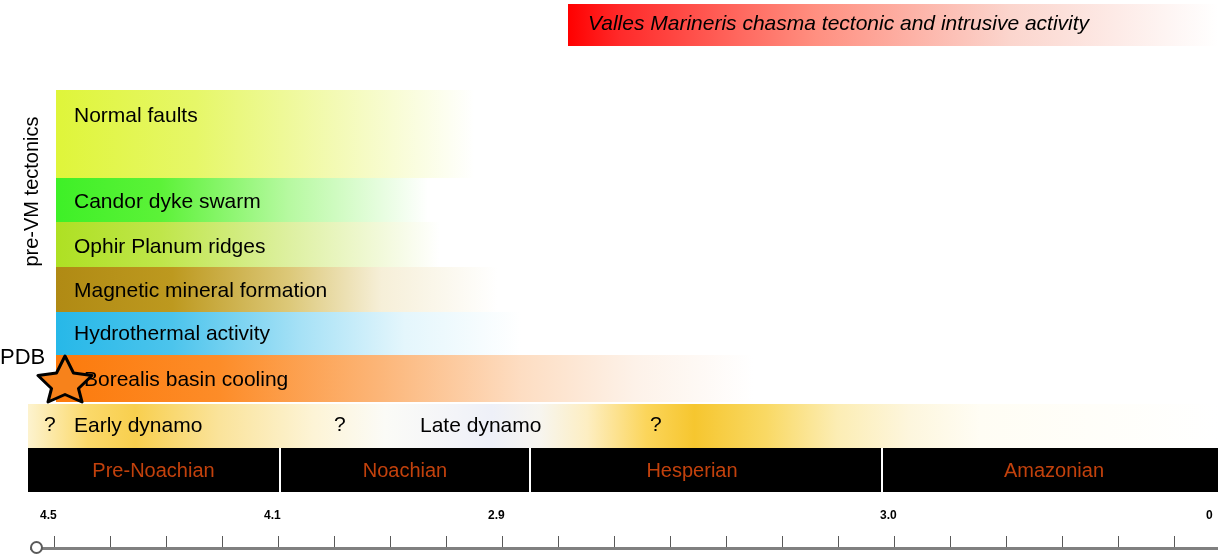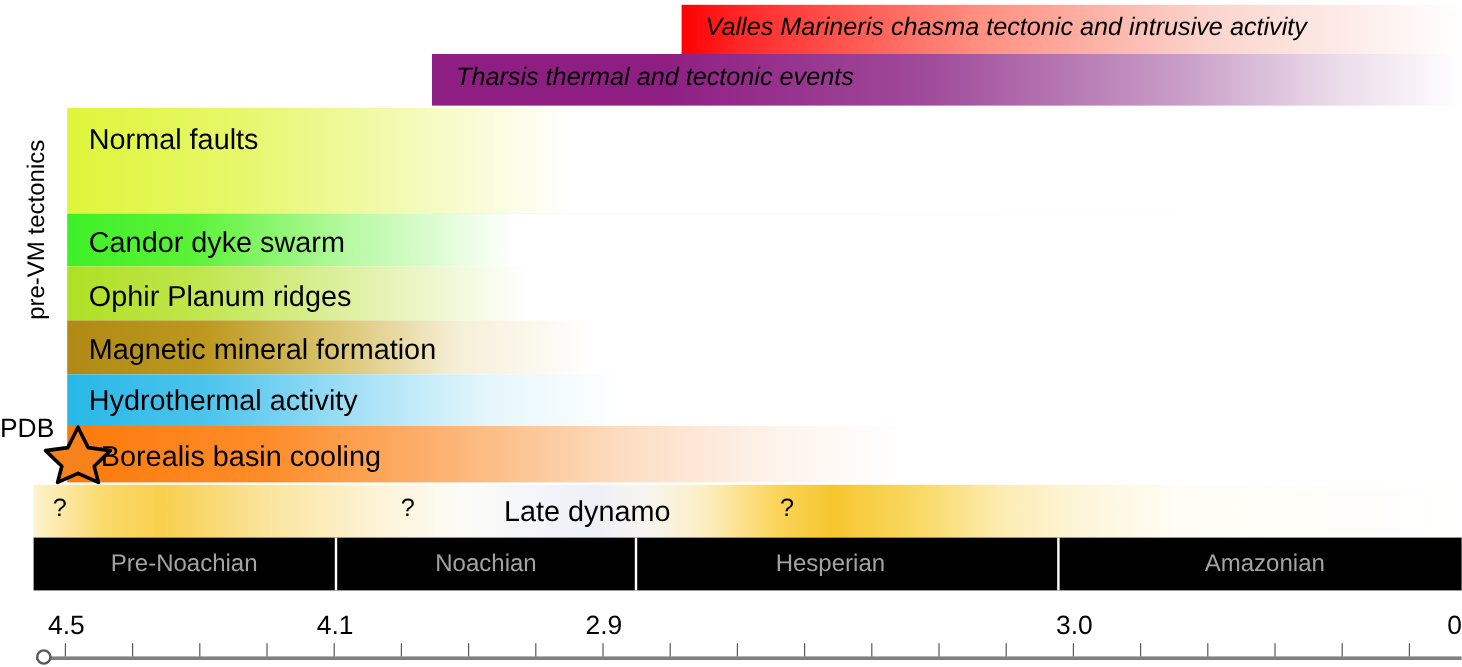--- a/index.html
+++ b/index.html
@@ -50,54 +50,51 @@
      background:linear-gradient(to right,#27b8e8 0%,#4cc4ec 10%,#a6e1f6 21%,#e4f6fc 30%,#ffffff 40%,#ffffff 100%);}
   #band-borealis{left:56px;top:355px;width:1162px;height:47px;
      background:linear-gradient(to right,#fc7a0c 0%,#fd8c28 14%,#fcb679 28%,#fdddc2 40%,#fdf2e9 50%,#ffffff 60%,#ffffff 100%);}
   #band-dynamo{left:28px;top:404px;width:1190px;height:44px;
      background:linear-gradient(to right,
         #fdf3cf 0%, #fbd96a 5%, #f8cf4e 9%, #fae39a 16%,
         #fdf4d6 24%, #fbfbf7 30%, #f3f4f8 36%, #eef0f8 39%,
         #f7f5ef 43%, #fdeec2 47%, #fbd55a 52%, #f6c62f 56%,
         #f9d964 62%, #fcedb4 68%, #fdf6dd 74%, #fffdf4 80%, #ffffff 100%);}
 
-  .band-text{position:absolute;font-size:24px;white-space:nowrap;}
+  .band-text{position:absolute;font-size:21px;white-space:nowrap;}
 
   .qmark{position:absolute;font-size:21px;}
 
   
   #star-wrap{position:absolute;left:36px;top:354px;width:58px;height:50px;}
   #pdb-label{position:absolute;left:0px;top:344px;font-size:22px;}
 
   
   #epoch-bar{position:absolute;left:28px;top:448px;width:1190px;height:44px;background:#000;}
   .epoch{position:absolute;top:0;height:44px;box-sizing:border-box;
      display:flex;align-items:center;justify-content:center;
-     color:#a3a3a3;font-size:20px;border-right:2px solid #ffffff;}
+     color:#c2410c;font-size:20px;border-right:2px solid #ffffff;}
   .epoch.last{border-right:none;}
 
   
   #axis-line{position:absolute;left:30px;top:547px;width:1188px;height:3px;background:#808080;}
   .tick{position:absolute;width:1px;height:11px;background:#595959;top:536px;}
-  .axlabel{position:absolute;top:508px;font-size:22px;}
+  .axlabel{position:absolute;top:508px;font-size:12px;font-weight:bold;}
   #axis-circle{position:absolute;left:30px;top:541px;width:13px;height:13px;
      border:2px solid #5a5a5a;border-radius:50%;background:#ffffff;box-sizing:border-box;}
 </style>
 </head>
 <body>
 
 <div class="stage">
 
   <div class="bar" id="vm-bar">
     <span class="txt">Valles Marineris chasma tectonic and intrusive activity</span>
   </div>
 
-  <div class="bar" id="tharsis-bar">
-    <span class="txt">Tharsis thermal and tectonic events</span>
-  </div>
 
   <div class="bar" id="shears-cell">
     <span class="txt">
       Right-lateral<br>shears
     </span>
   </div>
 
   <div class="bar" id="react-cell">
     <span class="txt">Reactivation: narrow grabens</span>
   </div>
@@ -118,20 +115,21 @@
   <div class="bar" id="band-hydro"></div>
   <div class="bar" id="band-borealis"></div>
   <div class="bar" id="band-dynamo"></div>
 
   <span class="band-text" style="left:74px;top:103px">Normal faults</span>
   <span class="band-text" style="left:74px;top:189px">Candor dyke swarm</span>
   <span class="band-text" style="left:74px;top:234px">Ophir Planum ridges</span>
   <span class="band-text" style="left:74px;top:278px">Magnetic mineral formation</span>
   <span class="band-text" style="left:74px;top:321px">Hydrothermal activity</span>
   <span class="band-text" style="left:84px;top:367px">Borealis basin cooling</span>
+  <span class="band-text" style="left:74px;top:413px">Early dynamo</span>
   <span class="band-text" style="left:420px;top:413px">Late dynamo</span>
 
   <span class="qmark" style="left:44px;top:412px">?</span>
   <span class="qmark" style="left:334px;top:412px">?</span>
   <span class="qmark" style="left:650px;top:412px">?</span>
 
   <span id="pre-vm-label">pre-VM tectonics</span>
 
   <span id="pdb-label">PDB</span>
   <div id="star-wrap">

